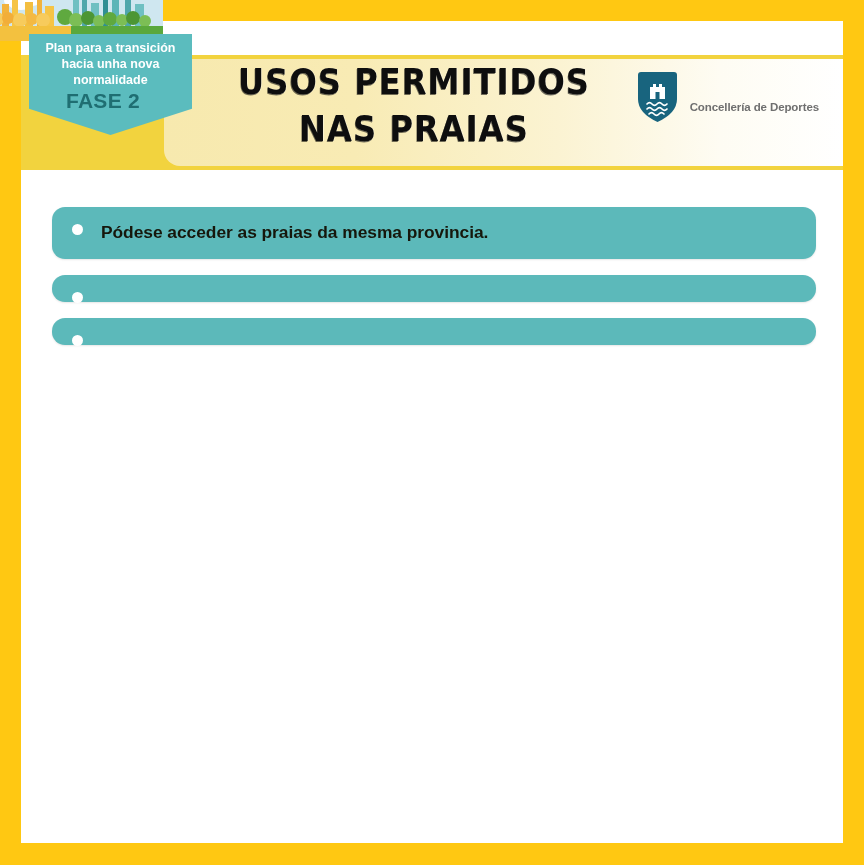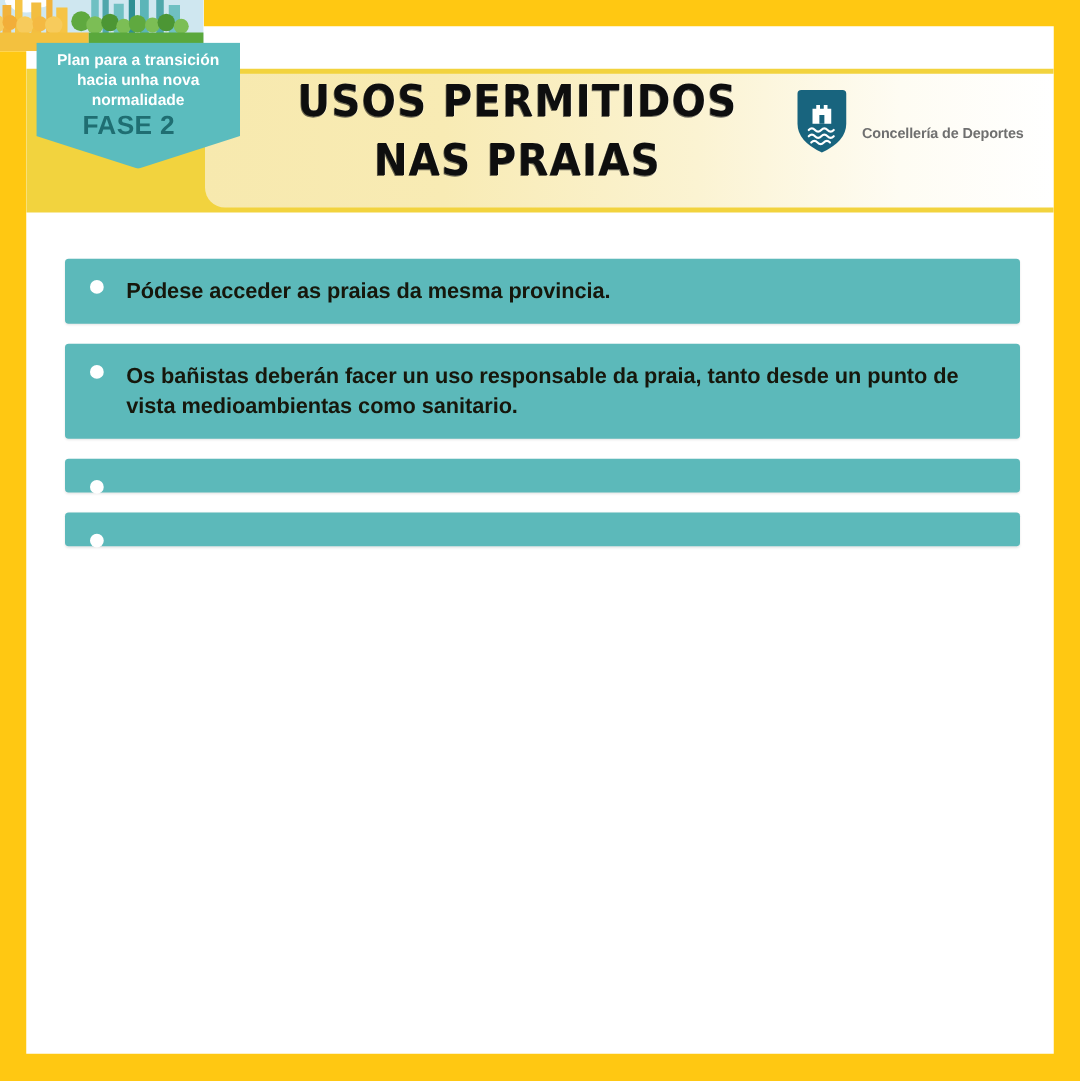--- a/index.html
+++ b/index.html
@@ -166,21 +166,21 @@
   
   #rules {
     position: absolute;
     left: 31px;
     top: 186px;
     width: 764px;
   }
   .rule {
     position: relative;
     background: #5CB9BA;
-    border-radius: 3px;
+    border-radius: 13px;
     margin-bottom: 16px;
     padding: 13px 20px 14px 49px;
     box-shadow: 0 1px 2px rgba(0,0,0,0.10);
   }
   .rule .bullet {
     position: absolute;
     left: 20px;
     top: 17px;
     width: 11px;
     height: 11px;
@@ -228,24 +228,20 @@
       </span>
     </div>
 
     <div id="rules">
 
       <div class="rule">
         <span class="bullet"></span>
         <span class="rtext">Pódese acceder as praias da mesma provincia.</span>
       </div>
 
-      <div class="rule">
-        <span class="bullet"></span>
-        <span class="rtext">Os bañistas deberán facer un uso responsable da praia, tanto desde un punto de vista medioambientas como sanitario.</span>
-      </div>
 
       <div class="rule">
         <span class="bullet"></span>
       </div>
 
       <div class="rule">
         <span class="bullet"></span>
       </div>
 
     </div>

